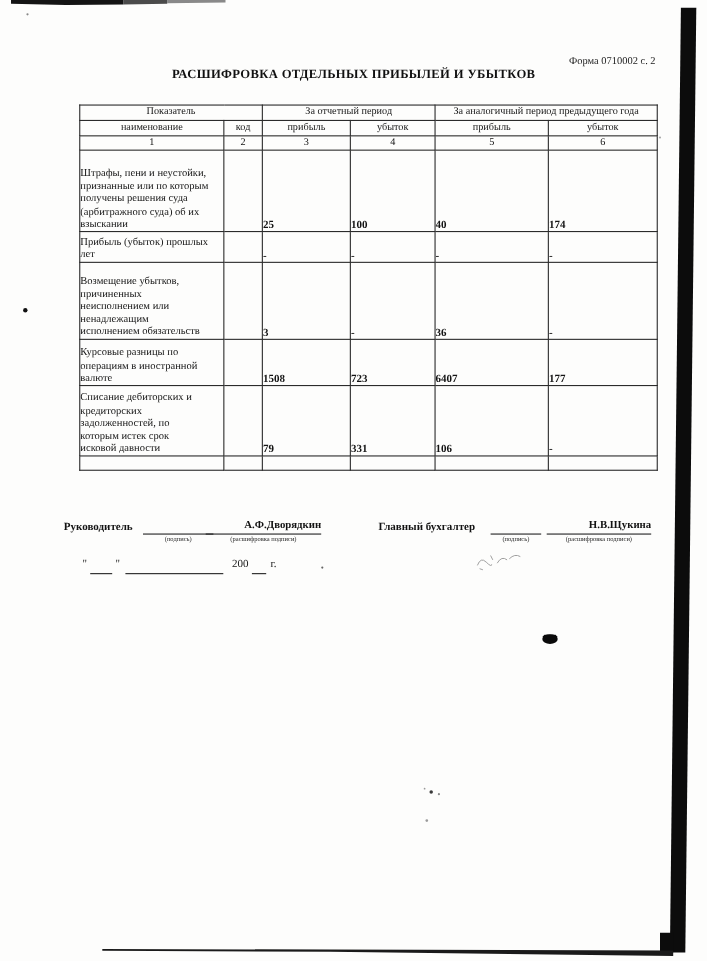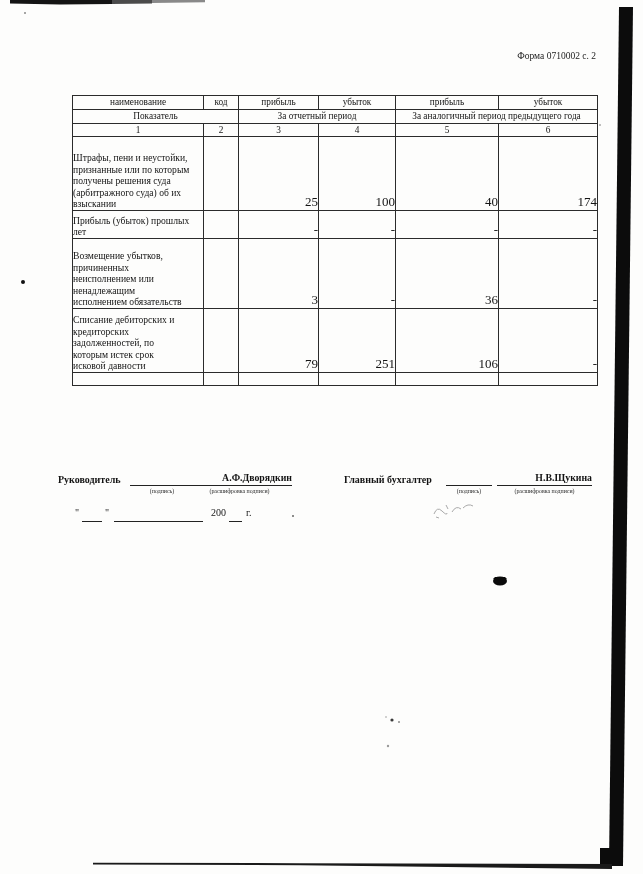--- a/index.html
+++ b/index.html
@@ -29,22 +29,22 @@
     height:13px; line-height:11px; color:#151515;
   }
   .num { height:12px; }
   .name-cell {
     white-space:pre-line; text-align:left; vertical-align:bottom;
     padding:2px 2px 3px 4px; font-size:9.6px; line-height:11.6px;
     color:#141414;
   }
   .code-cell { font-size:9.6px; }
   .val-cell {
-    text-align:right; vertical-align:bottom; padding:0 0 3px 0;
-    font-size:13px; color:#141414;
+    text-align:left; vertical-align:bottom; padding:0 0 3px 0;
+    font-size:10px; color:#141414;font-weight:bold;
   }
   tr.r1 { height:74px; } tr.r2 { height:28px; } tr.r3 { height:70px; }
   tr.r4 { height:42px; } tr.r5 { height:22px; } tr.r6 { height:64px; }
   tr.r7 { height:13px; }
   .sig-label {
     position:absolute; font-weight:bold; font-size:10px; color:#131313;
     white-space:nowrap;
   }
   .sig-name {
     position:absolute; font-weight:bold; font-size:9.8px; color:#131313;
@@ -62,43 +62,44 @@
     position:absolute; font-size:10px; color:#151515; white-space:nowrap;
   }
   .artifacts { position:absolute; left:0; top:0; pointer-events:none; }
 </style>
 </head>
 <body>
 
 <div class="page">
 
   <div class="form-ref">Форма 0710002 с. 2</div>
+  <div class="doc-title">РАСШИФРОВКА ОТДЕЛЬНЫХ ПРИБЫЛЕЙ И УБЫТКОВ</div>
 
   <table class="main">
     <colgroup>
       <col style="width:131px">
         <col style="width:35px">
         <col style="width:80px">
       <col style="width:77px">
         <col style="width:103px">
         <col style="width:99px">
     </colgroup>
     <thead>
       <tr>
+        <th class="hdr" colspan="2">Показатель</th>
+        <th class="hdr" colspan="2">За отчетный период</th>
+        <th class="hdr" colspan="2">За аналогичный период предыдущего года</th>
+      </tr>
+      <tr>
         <th class="hdr">наименование</th>
         <th class="hdr">код</th>
         <th class="hdr">прибыль</th>
         <th class="hdr">убыток</th>
         <th class="hdr">прибыль</th>
         <th class="hdr">убыток</th>
-      </tr>
-      <tr>
-        <th class="hdr" colspan="2">Показатель</th>
-        <th class="hdr" colspan="2">За отчетный период</th>
-        <th class="hdr" colspan="2">За аналогичный период предыдущего года</th>
       </tr>
       <tr>
         <th class="hdr num">1</th>
         <th class="hdr num">2</th>
         <th class="hdr num">3</th>
         <th class="hdr num">4</th>
         <th class="hdr num">5</th>
         <th class="hdr num">6</th>
       </tr>
     </thead>
@@ -129,29 +130,39 @@
 причиненных
 неисполнением или
 ненадлежащим
 исполнением обязательств</td>
         <td class="val-cell code-cell"></td>
         <td class="val-cell">3</td>
         <td class="val-cell">-</td>
         <td class="val-cell">36</td>
         <td class="val-cell">-</td>
       </tr>
+      <tr class="r4">
+        <td class="name-cell">Курсовые разницы по
+операциям в иностранной
+валюте</td>
+        <td class="val-cell code-cell"></td>
+        <td class="val-cell">1508</td>
+        <td class="val-cell">723</td>
+        <td class="val-cell">6407</td>
+        <td class="val-cell">177</td>
+      </tr>
       <tr class="r6">
         <td class="name-cell">Списание дебиторских и
 кредиторских
 задолженностей, по
 которым истек срок
 исковой давности</td>
         <td class="val-cell code-cell"></td>
         <td class="val-cell">79</td>
-        <td class="val-cell">251</td>
+        <td class="val-cell">331</td>
         <td class="val-cell">106</td>
         <td class="val-cell">-</td>
       </tr>
       <tr class="r7">
         <td class="name-cell"></td>
         <td class="val-cell code-cell"></td>
         <td class="val-cell"></td>
         <td class="val-cell"></td>
         <td class="val-cell"></td>
         <td class="val-cell"></td>

